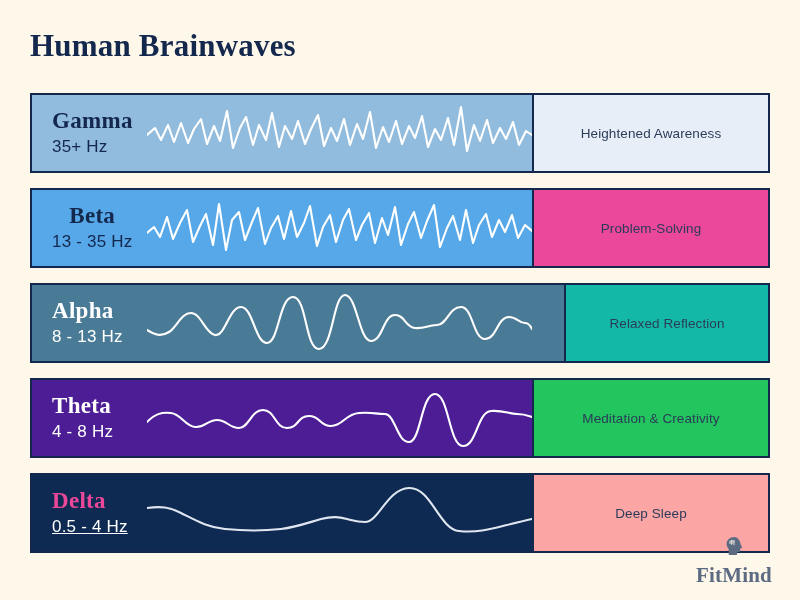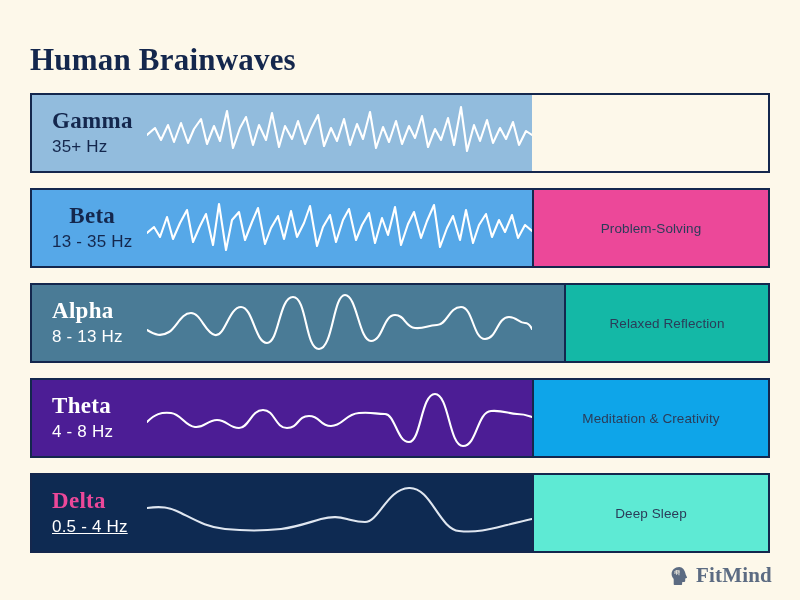--- a/index.html
+++ b/index.html
@@ -11,21 +11,21 @@
     height: 600px;
     background: #fdf8ea;
     font-family: "Liberation Sans", sans-serif;
     overflow: hidden;
     position: relative;
   }
 
   #page-title {
     position: absolute;
     left: 30px;
-    top: 42px;
+    top: 28px;
     font-family: "Liberation Serif", serif;
     font-size: 31px;
     font-weight: bold;
     color: #14274d;
     letter-spacing: 0.2px;
   }
 
   #rows {
     position: absolute;
     left: 30px;
@@ -108,20 +108,21 @@
     text-align: center;
   }
 
   #brand {
     position: absolute;
     right: 28px;
     bottom: 12px;
     display: flex;
     align-items: center;
     gap: 6px;
+    flex-direction: column;
   }
   #brand .brand-text {
     font-family: "Liberation Serif", serif;
     font-size: 21px;
     font-weight: bold;
     color: #5c6b82;
     letter-spacing: 0.2px;
   }
   #brand .brand-mark {
     display: block;
@@ -139,20 +140,23 @@
         <div class="row-labels">
           <div class="band-name" style="color: rgb(20, 39, 77);">Gamma</div>
           <div class="band-range" style="color: rgb(20, 39, 77);">35+ Hz</div>
         </div>
         <div class="wave-holder">
           <svg viewBox="0 0 385 76" preserveAspectRatio="none">
             <path d="M0,40 L8,33 L14,45 L21,30 L27,47 L34,28 L41,48 L47,34 L54,24 L60,49 L67,31 L73,46 L80,16 L86,53 L93,33 L99,22 L106,50 L112,30 L119,45 L125,18 L132,52 L138,31 L145,44 L151,26 L158,49 L164,34 L171,20 L177,51 L184,33 L190,46 L197,24 L203,50 L210,29 L216,44 L223,17 L229,53 L236,32 L242,47 L249,26 L255,49 L262,31 L268,43 L275,21 L281,52 L288,34 L294,45 L301,23 L307,50 L314,12 L320,56 L327,30 L333,46 L340,25 L346,48 L353,33 L359,44 L366,27 L372,50 L379,36 L385,40" fill="none" stroke="#ffffff" stroke-width="2.1" stroke-linecap="round" stroke-linejoin="round" vector-effect="non-scaling-stroke"></path>
           </svg>
         </div>
       </div>
+      <div class="row-right" style="background: rgb(232, 238, 247);">
+        <div class="state-label">Heightened Awareness</div>
+      </div>
     </div>
     <div class="wave-row">
       <div class="row-left" style="background: rgb(86, 168, 232);">
         <div class="row-labels">
           <div class="band-name" style="color: rgb(20, 39, 77); text-align: center;">Beta</div>
           <div class="band-range" style="color: rgb(20, 39, 77);">13 - 35 Hz</div>
         </div>
         <div class="wave-holder">
           <svg viewBox="0 0 385 76" preserveAspectRatio="none">
             <path d="M0,43 L7,37 L13,47 L20,27 L26,49 L33,33 L40,20 L46,52 L53,36 L59,24 L66,55 L72,14 L79,60 L85,30 L92,22 L98,50 L105,32 L111,18 L118,54 L124,38 L131,26 L137,49 L144,21 L150,47 L157,33 L163,16 L170,56 L176,37 L183,25 L189,52 L196,30 L202,19 L209,50 L215,35 L222,23 L228,53 L235,28 L241,45 L248,17 L254,55 L261,34 L267,22 L274,48 L280,31 L287,15 L293,57 L300,38 L306,26 L313,50 L319,20 L326,53 L332,35 L339,24 L345,47 L352,30 L358,42 L365,25 L371,48 L378,35 L385,41" fill="none" stroke="#ffffff" stroke-width="2.1" stroke-linecap="round" stroke-linejoin="round" vector-effect="non-scaling-stroke"></path>
@@ -184,37 +188,37 @@
         <div class="row-labels">
           <div class="band-name" style="color: rgb(255, 255, 255);">Theta</div>
           <div class="band-range" style="color: rgb(255, 255, 255);">4 - 8 Hz</div>
         </div>
         <div class="wave-holder">
           <svg viewBox="0 0 385 76" preserveAspectRatio="none">
             <path d="M0,42 C8,34 14,32 24,33 C34,34 38,46 48,47 C58,48 60,40 70,40 C80,40 82,48 92,48 C102,48 104,30 116,30 C128,30 128,48 140,48 C152,48 150,36 162,36 C174,36 172,46 184,46 C196,46 198,34 212,33 C226,32 228,34 238,34 C248,34 250,62 262,62 C274,62 274,14 288,14 C302,14 302,66 316,66 C330,66 330,32 344,31 C356,30 362,34 370,34 C378,34 382,36 385,37" fill="none" stroke="#ffffff" stroke-width="2.1" stroke-linecap="round" stroke-linejoin="round" vector-effect="non-scaling-stroke"></path>
           </svg>
         </div>
       </div>
-      <div class="row-right" style="background: #0ea5e9;">
+      <div class="row-right" style="background: #22c55e;">
         <div class="state-label">Meditation &amp; Creativity</div>
       </div>
     </div>
     <div class="wave-row">
       <div class="row-left" style="background: rgb(14, 42, 82);">
         <div class="row-labels">
           <div class="band-name" style="color: #ec4899;">Delta</div>
           <div class="band-range" style="color: rgb(255, 255, 255); text-decoration: underline;">0.5 - 4 Hz</div>
         </div>
         <div class="wave-holder">
           <svg viewBox="0 0 385 76" preserveAspectRatio="none">
             <path d="M0,33 C14,31 22,32 34,38 C50,46 60,52 78,54 C98,56 116,56 134,54 C150,52 160,48 174,44 C186,41 192,42 200,44 C208,46 210,47 218,47 C232,47 240,14 262,13 C284,12 292,54 312,56 C330,58 344,54 360,50 C372,47 380,45 385,44" fill="none" stroke="#dfe6f0" stroke-width="2.1" stroke-linecap="round" stroke-linejoin="round" vector-effect="non-scaling-stroke"></path>
           </svg>
         </div>
       </div>
-      <div class="row-right" style="background: #5eead4; justify-content: center;">
+      <div class="row-right" style="background: #fca5a5; justify-content: center;">
         <div class="state-label">Deep Sleep</div>
       </div>
     </div>
   </div>
 
 <div id="brand">
   <span class="brand-mark">
     <svg width="22" height="22" viewBox="0 0 22 22">
       <path d="M11.2 2.1C6.9 2.1 3.6 5.0 3.6 9.0c0 2.0 0.7 3.0 1.4 3.9 0.5 0.6 0.7 0.9 0.7 1.7v4.6c0 0.4 0.3 0.7 0.7 0.7h7.0c0.4 0 0.7-0.3 0.7-0.7v-1.6c0-0.4 0.3-0.7 0.7-0.7h1.5c0.5 0 0.9-0.4 0.9-0.9v-2.0c0-0.4 0.2-0.6 0.6-0.7l0.8-0.2c0.4-0.1 0.6-0.5 0.4-0.9l-1.3-2.6C17.0 5.1 14.5 2.1 11.2 2.1z" fill="#5c6b82"></path>
       <g stroke="#fdf8ea" stroke-width="0.7" fill="none" stroke-linecap="round">

